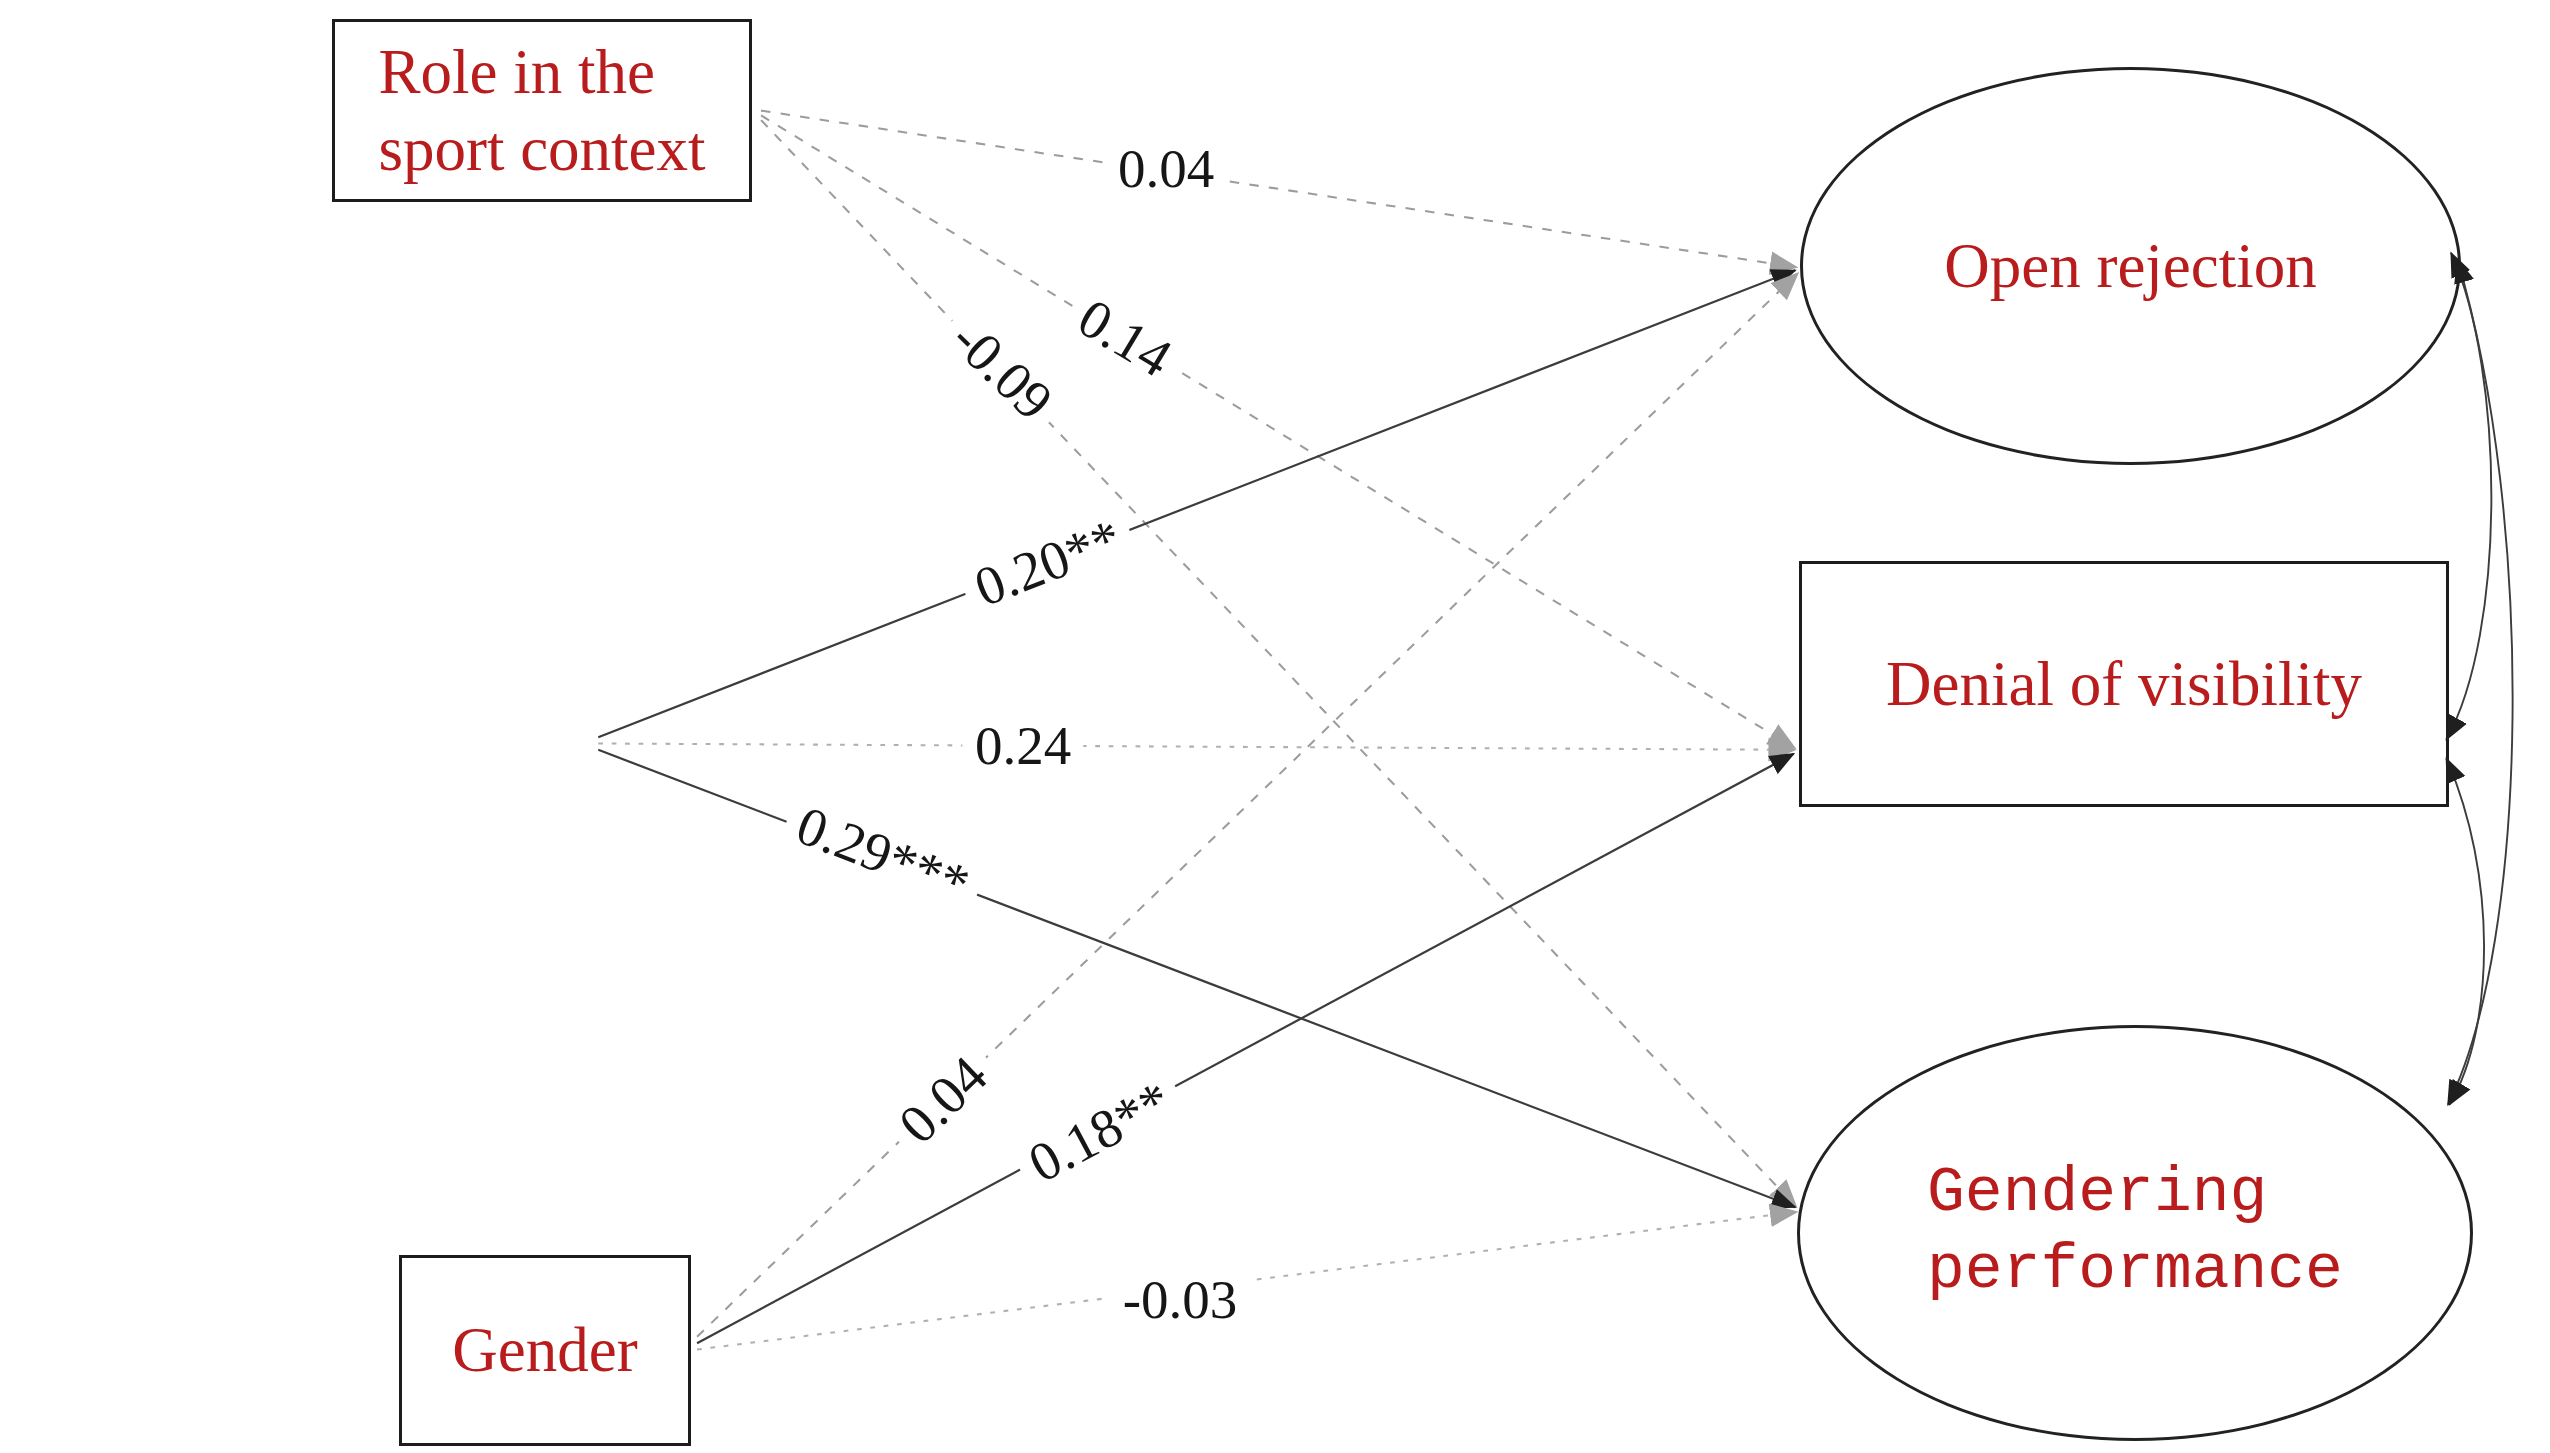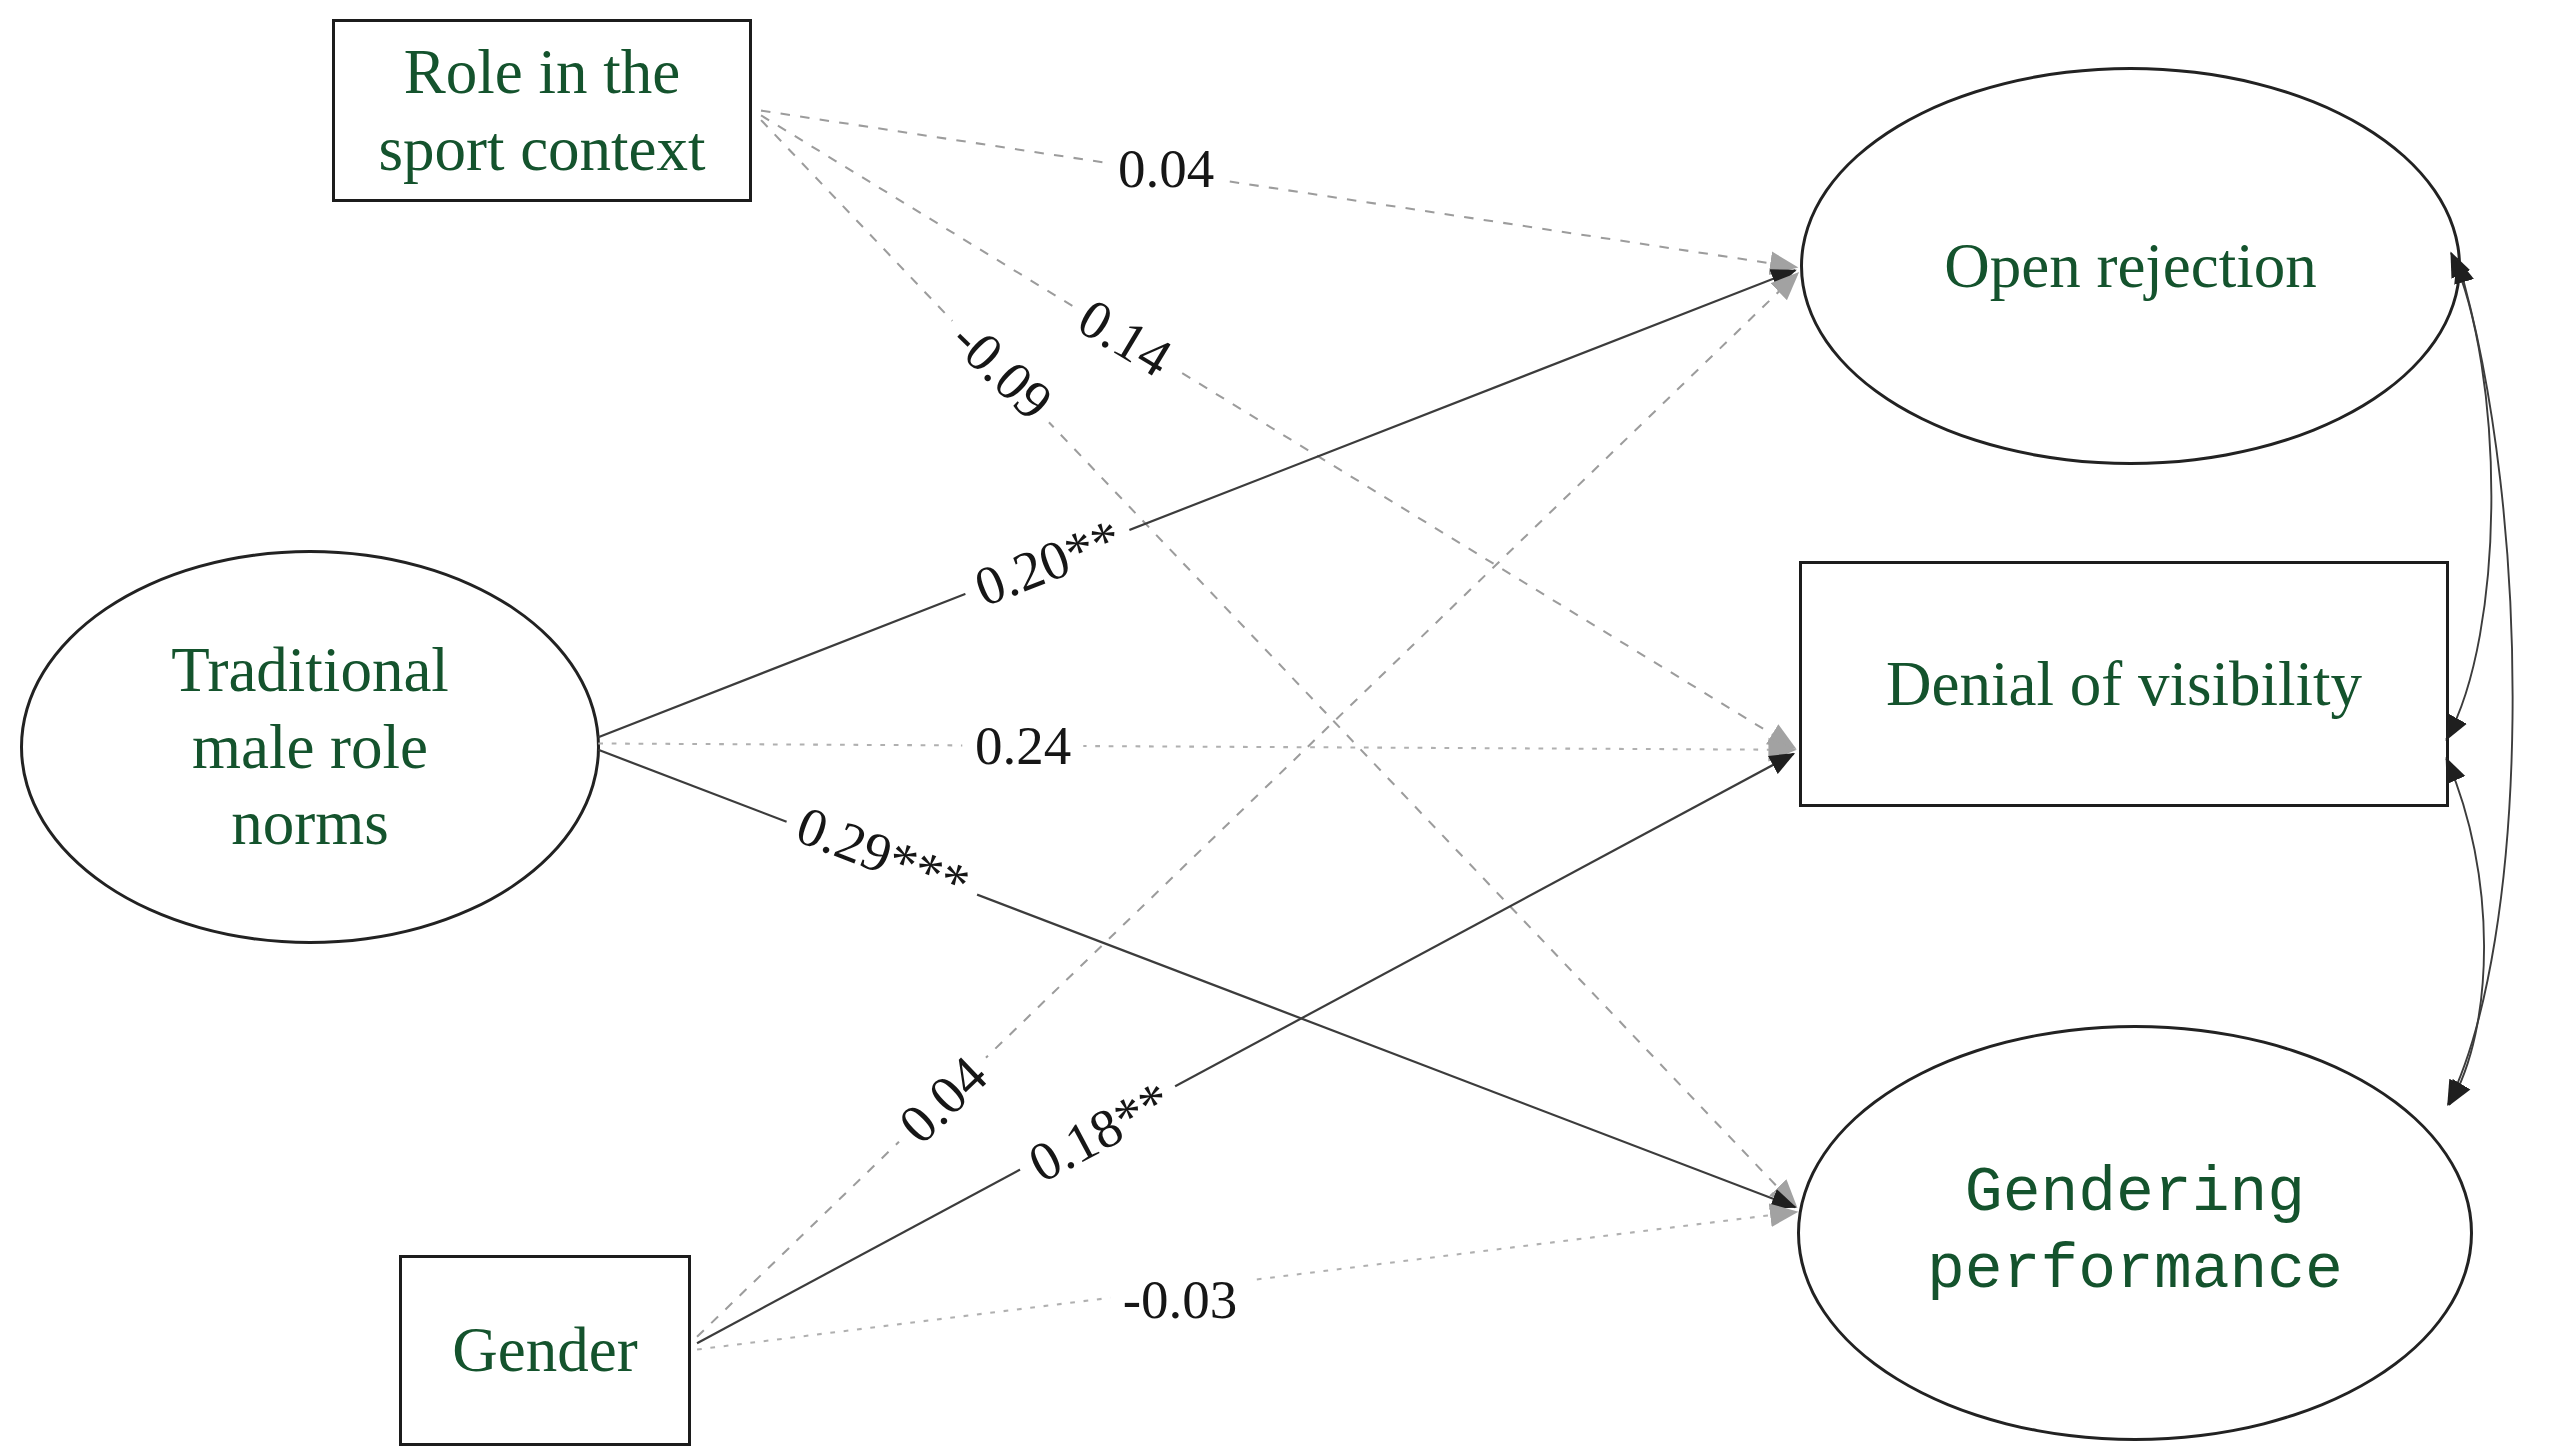--- a/index.html
+++ b/index.html
@@ -19,24 +19,24 @@
     box-sizing: border-box;
     display: flex;
     align-items: center;
     justify-content: center;
     background: #ffffff;
     color: #1a1a1a;
     z-index: 1;
   }
   .node .node-label {
     white-space: pre-line;
-    text-align: center;
+    text-align: left;
     font-size: 63px;
     line-height: 1.22;
-    color: #14532d;
+    color: #b91c1c;
   }
   .rect-node   { border: 3.2px solid #1c1c1c; }
   .ellipse-node{ border: 3.2px solid #222222; border-radius: 50%; }
 
   #edge-layer {
     position: absolute;
     left: 0; top: 0;
     width: 2550px; height: 1453px;
     z-index: 2;
     pointer-events: none;
@@ -55,25 +55,20 @@
 </head>
 <body>
 
 <div class="canvas">
 
   <div class="node rect-node" style="left:332px; top:19px; width:420px; height:183px;">
     <div class="node-label">Role in the
 sport context</div>
   </div>
 
-  <div class="node ellipse-node" style="left:20px; top:550px; width:580px; height:394px;">
-    <div class="node-label">Traditional
-male role
-norms</div>
-  </div>
 
   <div class="node ellipse-node" style="left:1800px; top:67px; width:661px; height:398px;">
     <div class="node-label">Open rejection</div>
   </div>
 
   <div class="node rect-node" style="left:399px; top:1255px; width:292px; height:191px;">
     <div class="node-label">Gender</div>
   </div>
 
   <div class="node rect-node" style="left:1799px; top:561px; width:650px; height:246px;">

